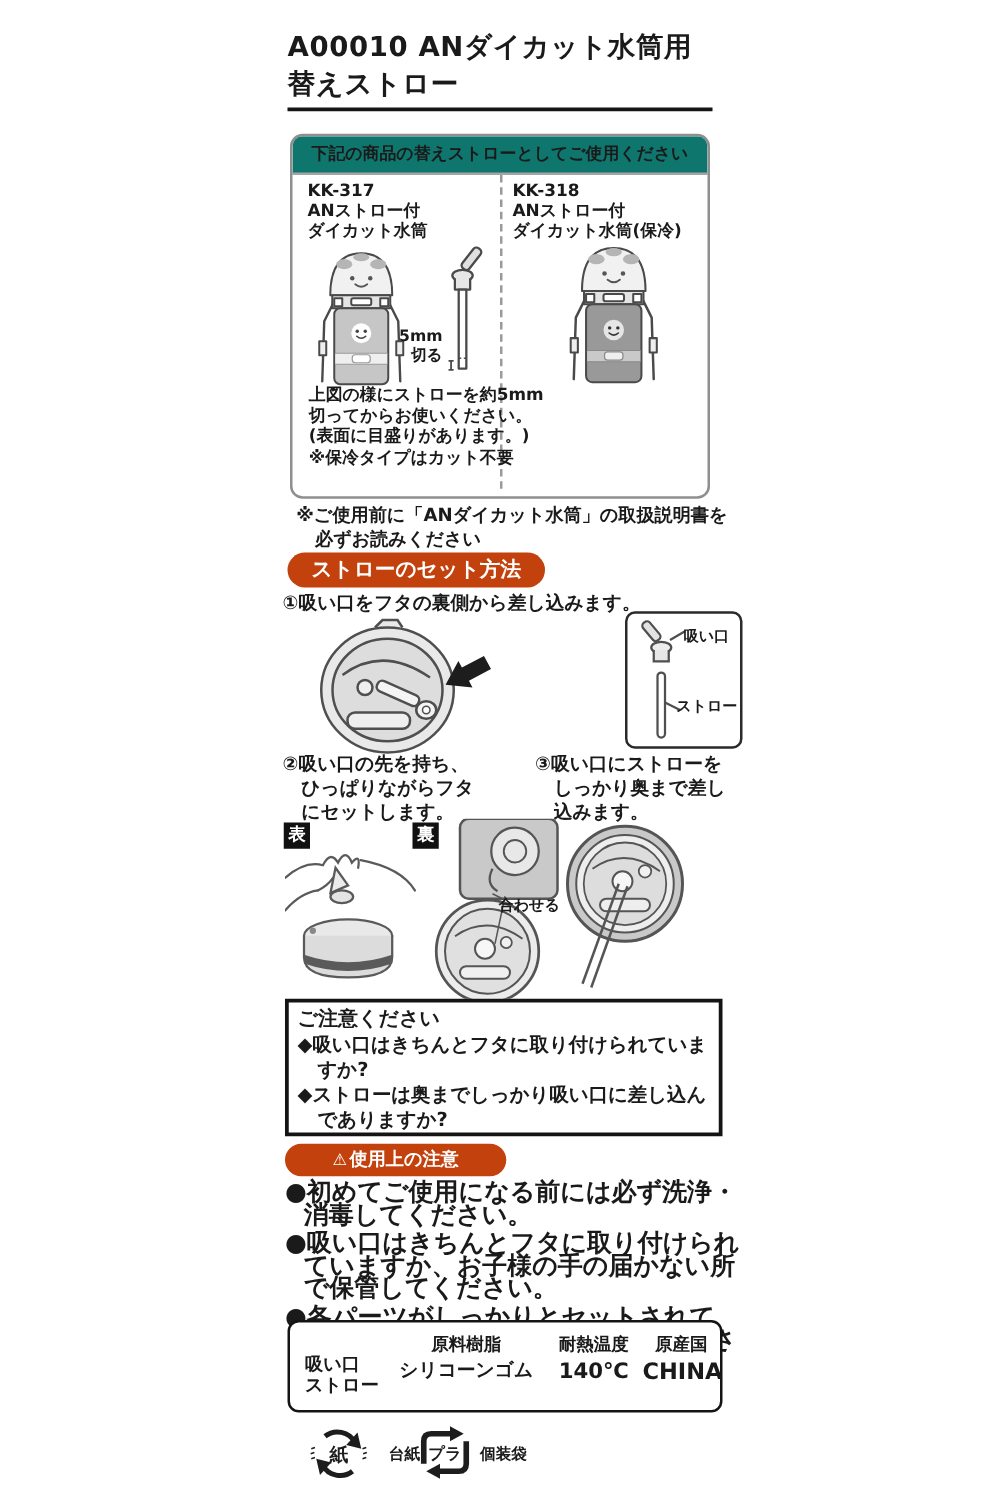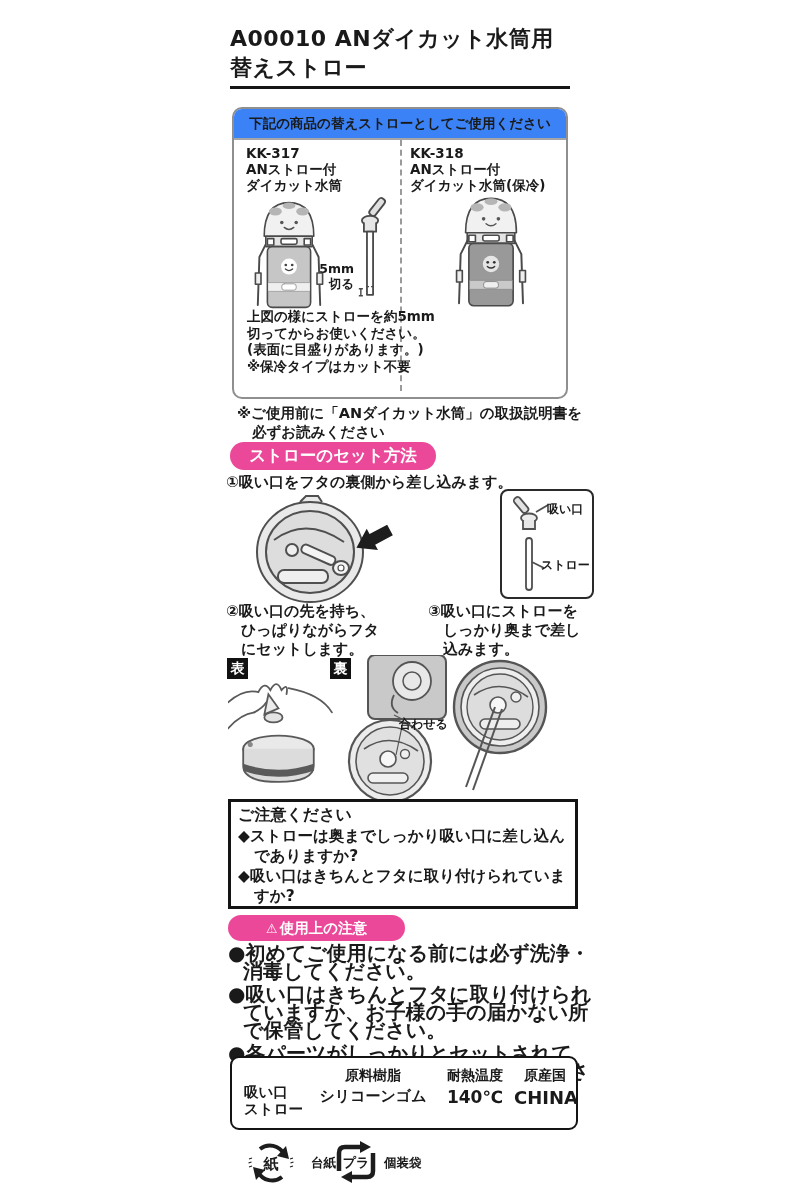--- a/index.html
+++ b/index.html
@@ -10,38 +10,38 @@
   }
   .abs{position:absolute;}
 
   
   .title{left:230px;top:24px;font-size:22px;line-height:29px;letter-spacing:0.5px;}
   .title-underline{left:230px;top:86px;width:340px;height:3px;background:#151515;}
 
   
   .compat-box{left:232px;top:107px;width:336px;height:292px;border:2px solid #8f8f8f;
     border-radius:10px;box-sizing:border-box;overflow:hidden;background:#fff;}
-  .compat-header{height:29px;background:#3b82f6;border-bottom:2px solid #a5a5a5;
+  .compat-header{height:29px;background:#0f766e;border-bottom:2px solid #a5a5a5;
     text-align:center;font-size:13.5px;line-height:29px;}
   .compat-divider{left:166px;top:31px;bottom:6px;border-left:2px dashed #9a9a9a;width:0;}
   .prod-text{font-size:13.5px;line-height:16px;}
   .prod-left{left:12px;top:36px;}
   .prod-right{left:176px;top:36px;}
   .bottle-left{left:12px;top:84px;width:86px;height:120px;}
   .bottle-right{left:216px;top:78px;width:82px;height:126px;}
   .straw-cut{left:114px;top:84px;width:42px;height:112px;}
   .cut-label{left:84px;top:152px;width:36px;text-align:right;font-size:12.5px;line-height:15px;}
   .compat-note{left:13px;top:199px;font-size:13.5px;line-height:16.5px;}
 
   
   .pre-use{left:237px;top:404px;font-size:14.5px;line-height:19px;}
   .pre-use .indent{padding-left:15px;}
 
   
-  .badge{background:#ec4899;color:#ffffff;text-align:center;border-radius:14px;}
+  .badge{background:#c2410c;color:#ffffff;text-align:center;border-radius:14px;}
   .setup-badge{left:230px;top:442px;width:206px;height:28px;font-size:16.5px;line-height:28px;}
   .usage-badge{left:228px;top:915px;width:177px;height:26px;font-size:14.5px;line-height:26px;border-radius:13px;}
   .usage-badge .w-icon{font-size:13px;margin-right:2px;}
 
   
   .step1{left:226px;top:473px;font-size:15px;line-height:19px;}
   .step-col{font-size:15px;line-height:19px;}
   .step2{left:226px;top:602px;}
   .step3{left:428px;top:602px;}
   .step-col .indent{padding-left:15px;}
@@ -295,22 +295,22 @@
     <path d="M36 38 Q62 20 90 40" fill="none" stroke="#555" stroke-width="1.6"></path>
     <rect x="42" y="62" width="40" height="10" rx="5" fill="#eeeeee" stroke="#555" stroke-width="1.6"></rect>
     <circle cx="78" cy="40" r="5" fill="#f0f0f0" stroke="#555" stroke-width="1.4"></circle>
     <circle cx="60" cy="48" r="8" fill="#f7f7f7" stroke="#555" stroke-width="1.6"></circle>
     <line x1="57" y1="50" x2="28" y2="130" stroke="#555" stroke-width="2"></line>
     <line x1="64" y1="52" x2="35" y2="133" stroke="#555" stroke-width="2"></line>
   </svg>
 
   <div class="abs caution-box">
     <div class="caution-title">ご注意ください</div>
+    <div class="caution-item">◆吸い口はきちんとフタに取り付けられていますか?</div>
     <div class="caution-item">◆ストローは奥までしっかり吸い口に差し込んでありますか?</div>
-    <div class="caution-item">◆吸い口はきちんとフタに取り付けられていますか?</div>
   </div>
 
   <div class="abs badge usage-badge">
     <span class="w-icon">⚠</span><span>使用上の注意</span>
   </div>
 
   <div class="abs usage-list">
     <div class="usage-item">●初めてご使用になる前には必ず洗浄・消毒してください。</div>
     <div class="usage-item">●吸い口はきちんとフタに取り付けられていますか、お子様の手の届かない所で保管してください。</div>
     <div class="usage-item">●各パーツがしっかりとセットされていることを確認してからご使用ください。</div>

